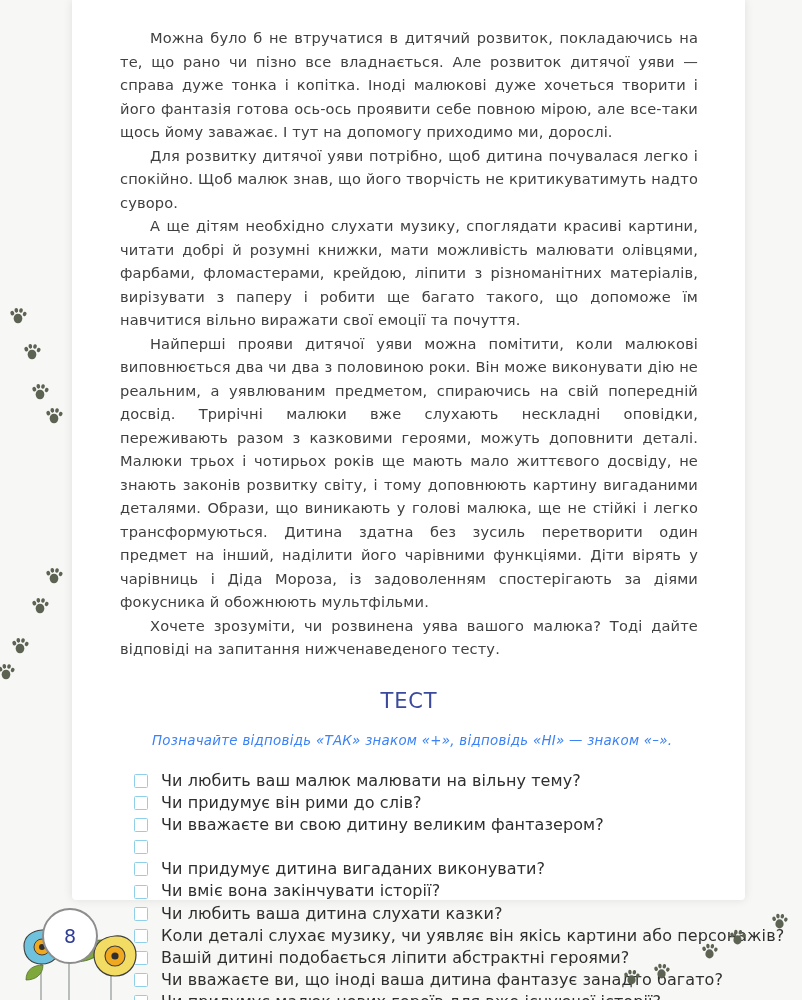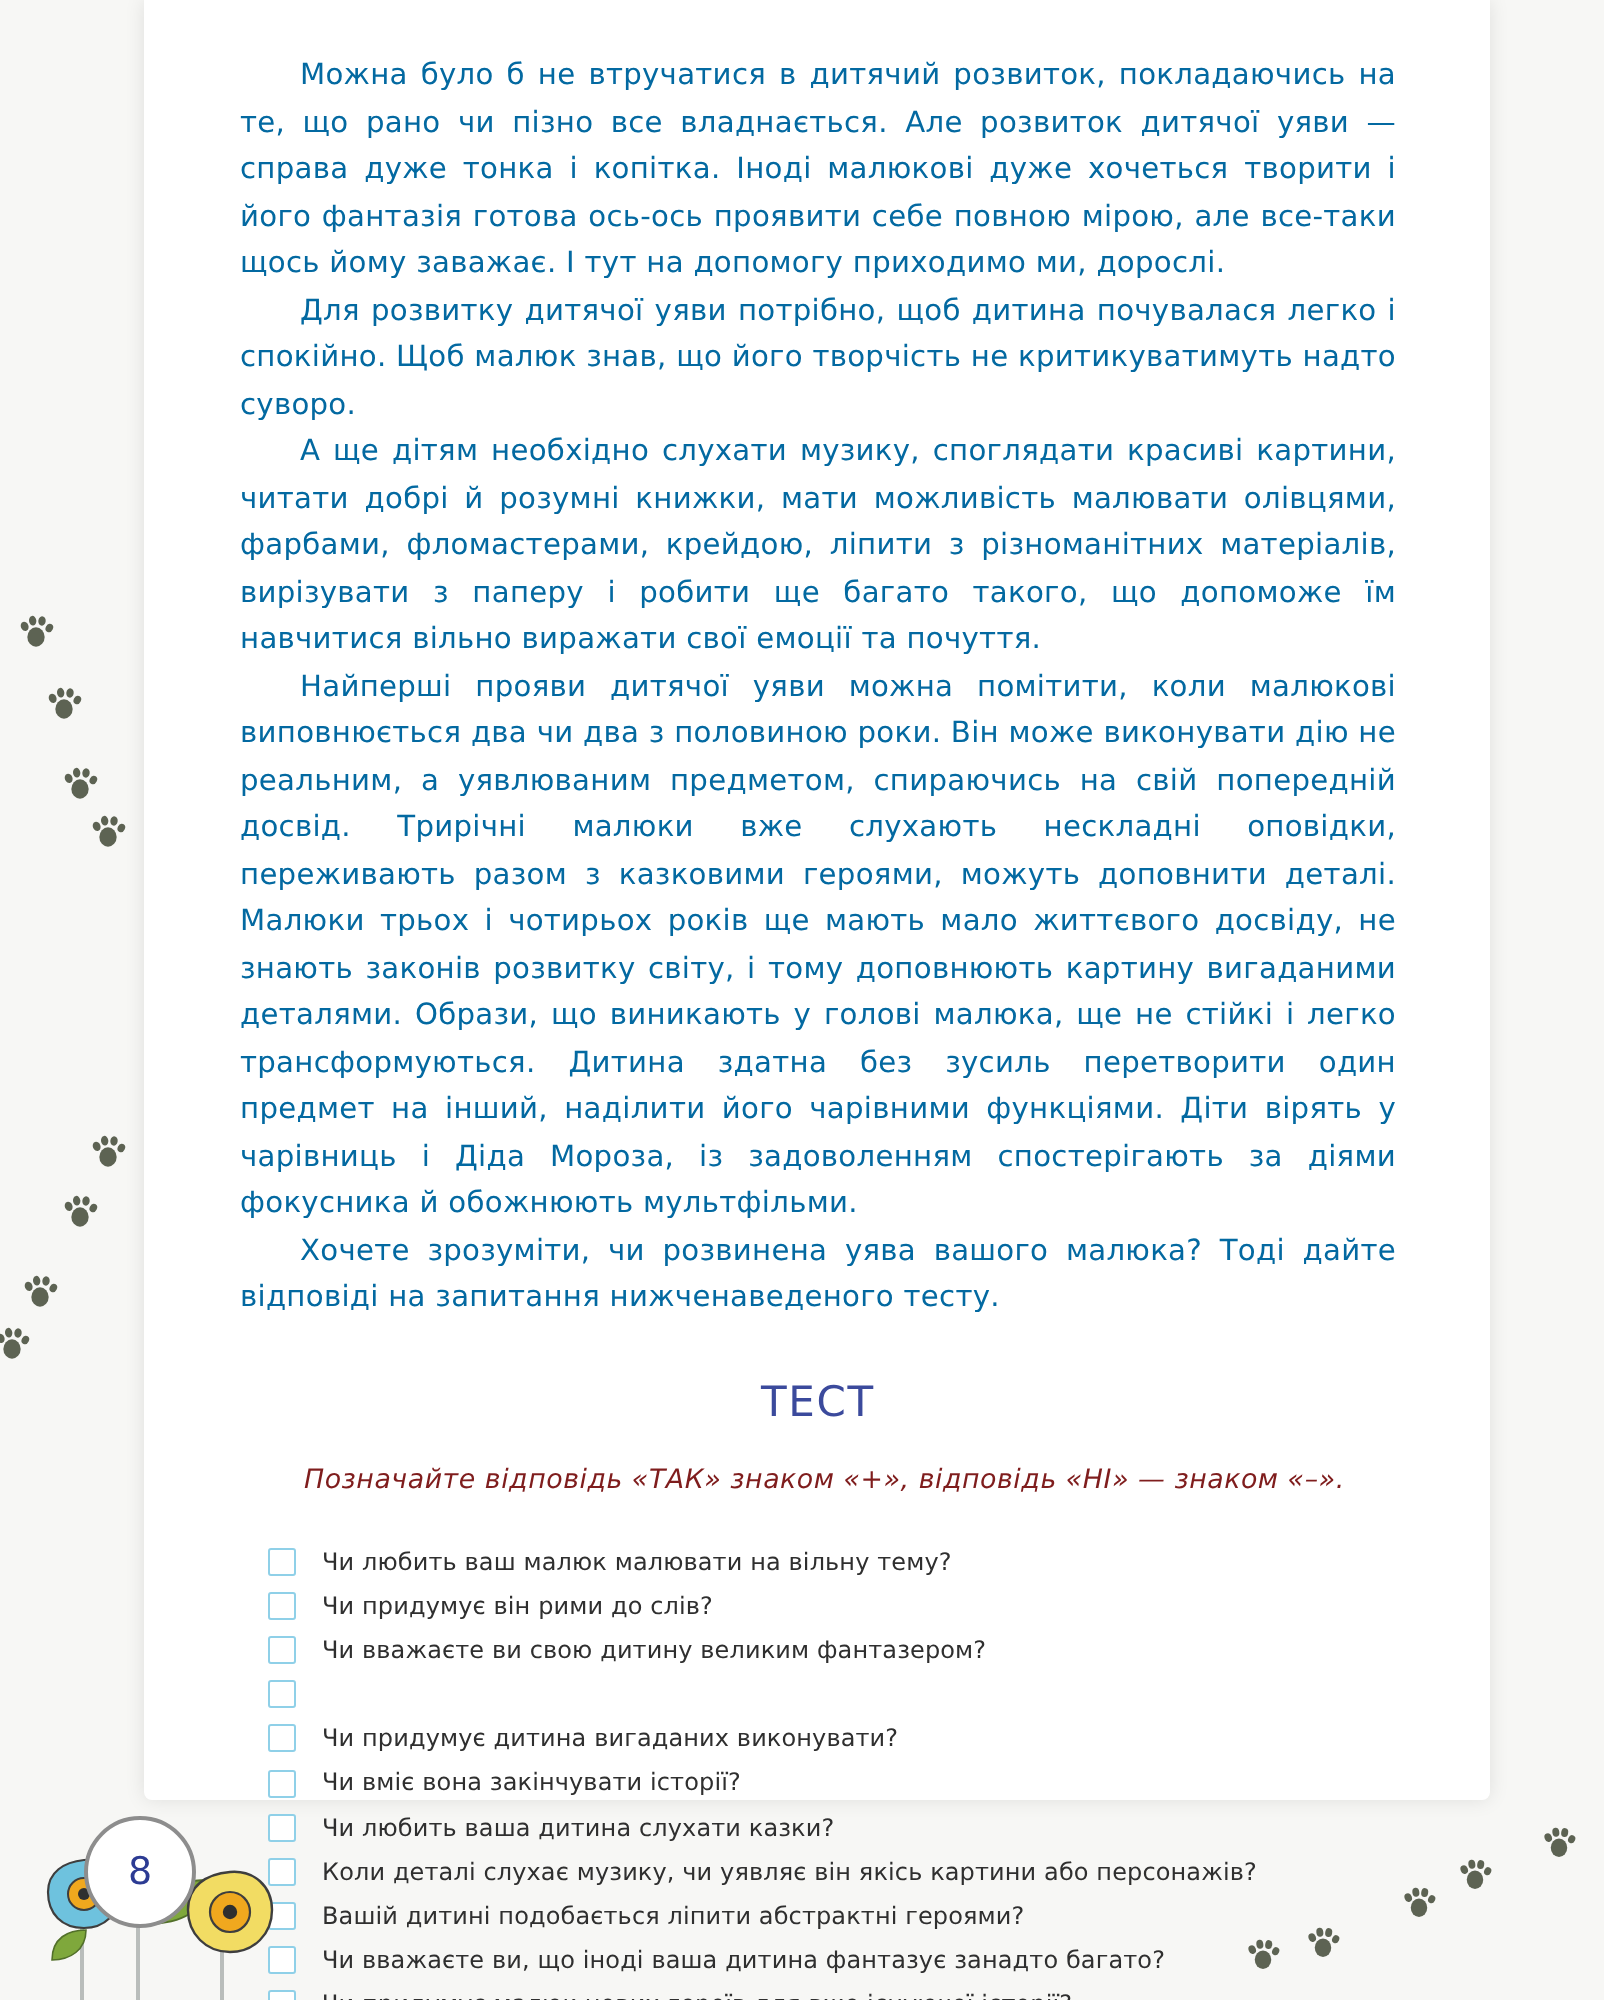--- a/index.html
+++ b/index.html
@@ -35,41 +35,41 @@
     width: 578px;
   }
 
   
   .para {
     margin: 0 0 0px 0;
     text-indent: 30px;
     text-align: justify;
     font-size: 14.6px;
     line-height: 23.5px;
-    color: #0369a1;
+    color: #404040;
     letter-spacing: 0.01em;
     font-weight: 400;
   }
   .para:last-of-type { margin-bottom: 0; }
 
   
   #test-heading {
     text-align: center;
     color: #3b4a9c;
     font-size: 21px;
     font-weight: 400;
     letter-spacing: 0.04em;
     margin: 28px 0 0 0;
   }
 
   #test-instruction {
     margin: 18px 0 0 0;
     font-style: italic;
     font-size: 13.4px;
-    color: #7f1d1d;
+    color: #3b82f6;
     text-align: justify;
     padding: 0 18px 0 32px;
     letter-spacing: 0.02em;
     line-height: 19px;
   }
   #test-instruction > span { display: inline-block; width: 100%; }
 
   
   #question-list {
     list-style: none;
@@ -85,21 +85,21 @@
     width: 12px;
     height: 12px;
     border: 1.3px solid #8fd0e8;
     border-radius: 1.5px;
     background: #ffffff;
     flex: 0 0 auto;
     margin-right: 13px;
     margin-left: 10px;
   }
   .question-text {
-    font-size: 12px;
+    font-size: 16px;
     color: #2f2f2f;
     line-height: 22.2px;
     white-space: nowrap;
     letter-spacing: 0.005em;
   }
 
   
   #page-number-badge {
     position: absolute;
     left: 42px;

